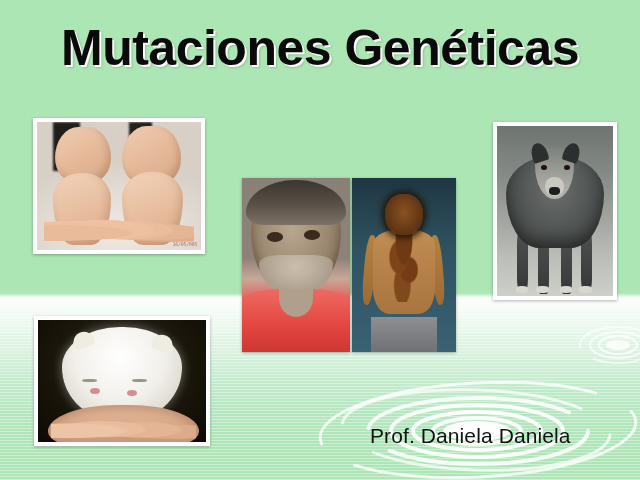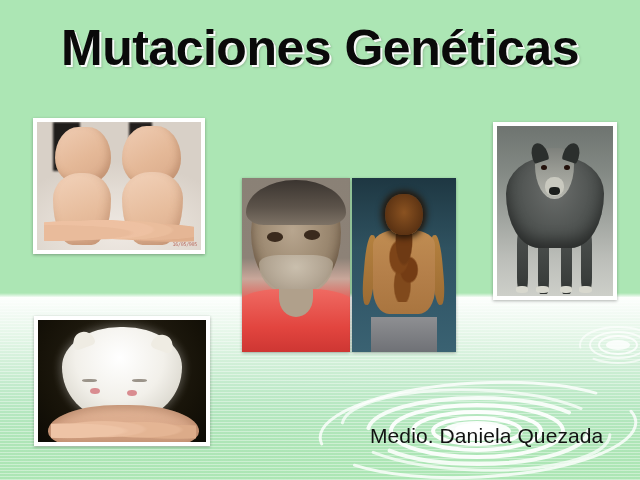--- a/index.html
+++ b/index.html
@@ -453,15 +453,15 @@
       <div class="kit-nose r"></div>
       <div class="kit-paw a"></div>
       <div class="kit-paw b"></div>
       <div class="kit-paw c"></div>
       <div class="kit-hand"></div>
       <div class="kit-fingers"></div>
     </div>
   </div>
 
   <div id="slide-title">Mutaciones Genéticas</div>
-  <div id="author-name">Medio. Daniela Quezada</div>
+  <div id="author-name">Prof. Daniela Daniela</div>
 
 </div>
 
 </body></html>

